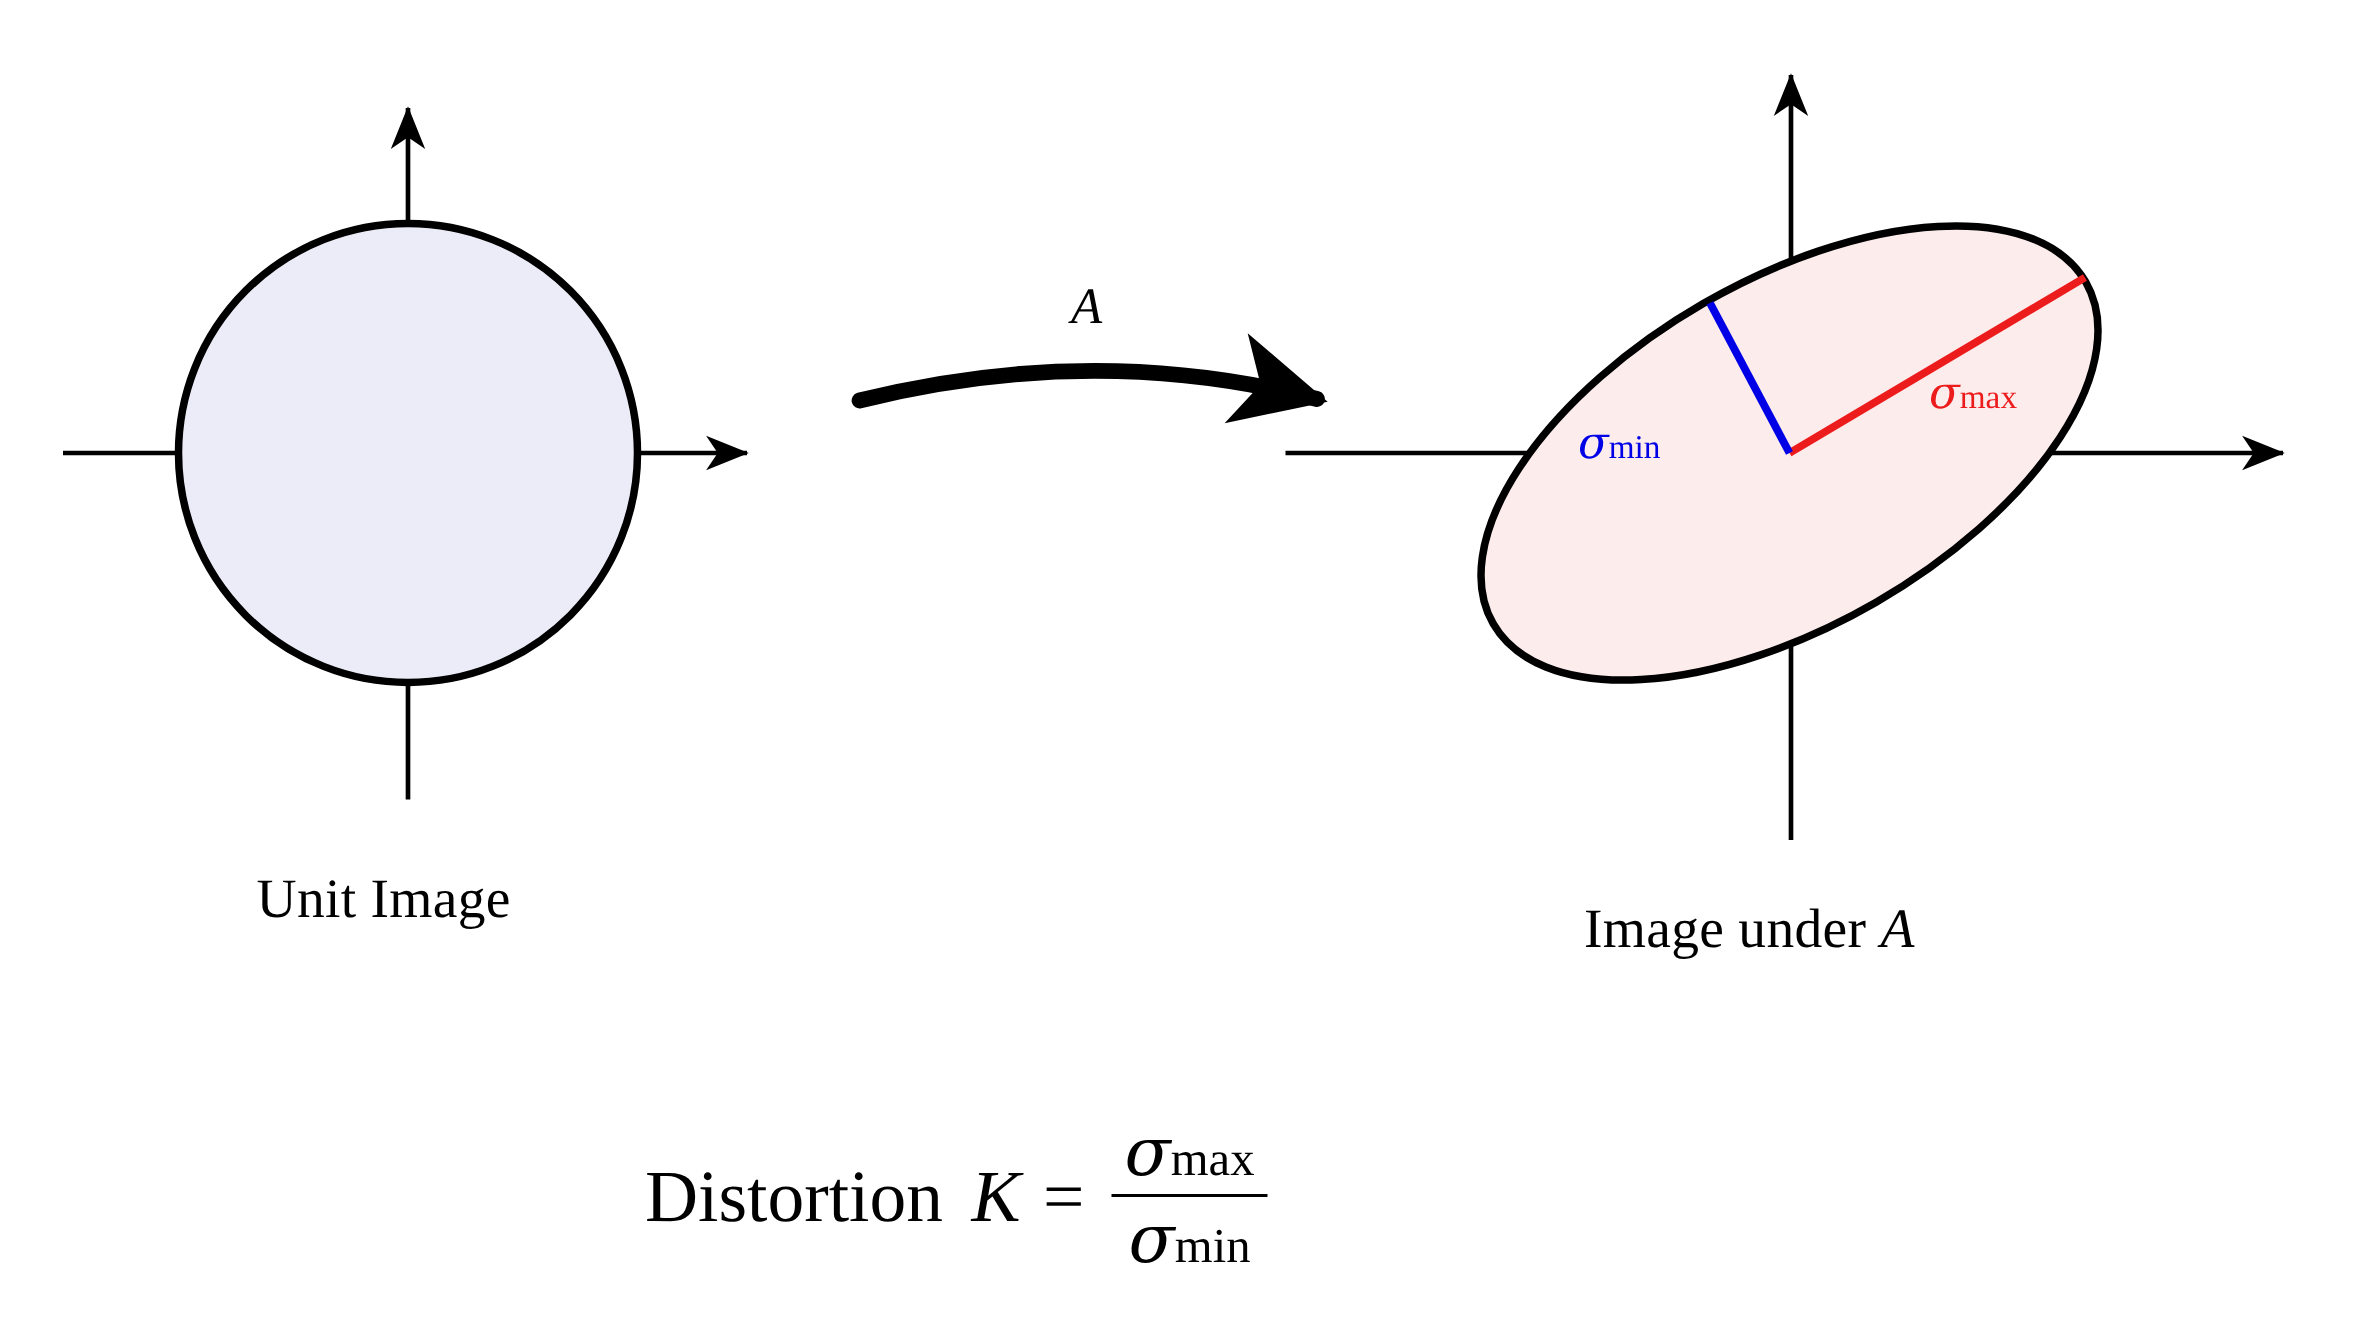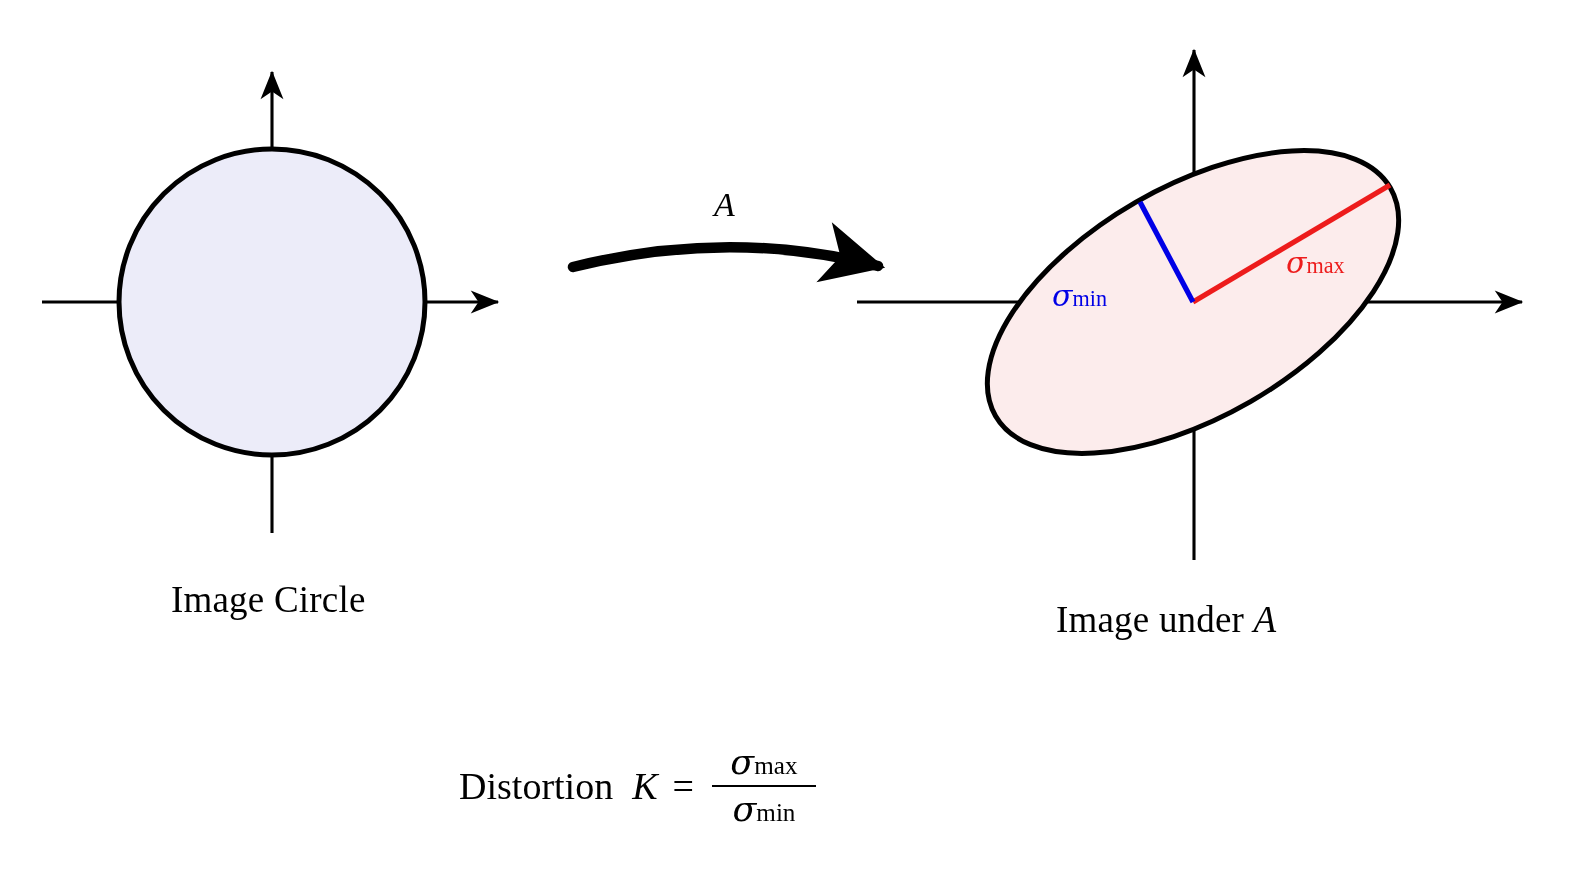--- a/index.html
+++ b/index.html
@@ -65,21 +65,21 @@
   #sigma-min-label { color: #0000E6; }
   #sigma-max-label { color: #ED1C1C; }
 
   
   #distortion-formula {
     position: absolute;
     left: 0;
     top: 744px;
     width: 1278px;
     text-align: center;
-    font-size: 38px;
+    font-size: 49px;
   }
   #distortion-formula .row {
     display: inline-flex;
     align-items: center;
     justify-content: center;
     gap: 13px;
   }
   #distortion-formula .word { font-style: normal; }
   #distortion-formula .kvar { font-style: italic; padding-left: 6px; }
   #distortion-formula .eq { font-style: normal; padding: 0 2px; }
@@ -140,21 +140,21 @@
   <div class="lbl map-label" id="map-arrow-label" style="left:714px; top:188px;">A</div>
 
   <div class="lbl sigma-lab" id="sigma-min-label" style="left:1052px; top:281px;">
     <span class="sg">σ</span><span class="sub">min</span>
   </div>
 
   <div class="lbl sigma-lab" id="sigma-max-label" style="left:1286px; top:248px;">
     <span class="sg">σ</span><span class="sub">max</span>
   </div>
 
-  <div class="lbl caption" id="left-caption" style="left:171px; top:581px;">Image Circle</div>
+  <div class="lbl caption" id="left-caption" style="left:171px; top:581px;">Unit Image</div>
 
   <div class="lbl caption" id="right-caption" style="left:1056px; top:581px;margin-top:20px;">
     <span>Image under&nbsp;</span><span class="ital">A</span>
   </div>
 
   <div id="distortion-formula">
     <span class="row">
       <span class="word">Distortion</span>
       <span class="kvar">K</span>
       <span class="eq">=</span>

